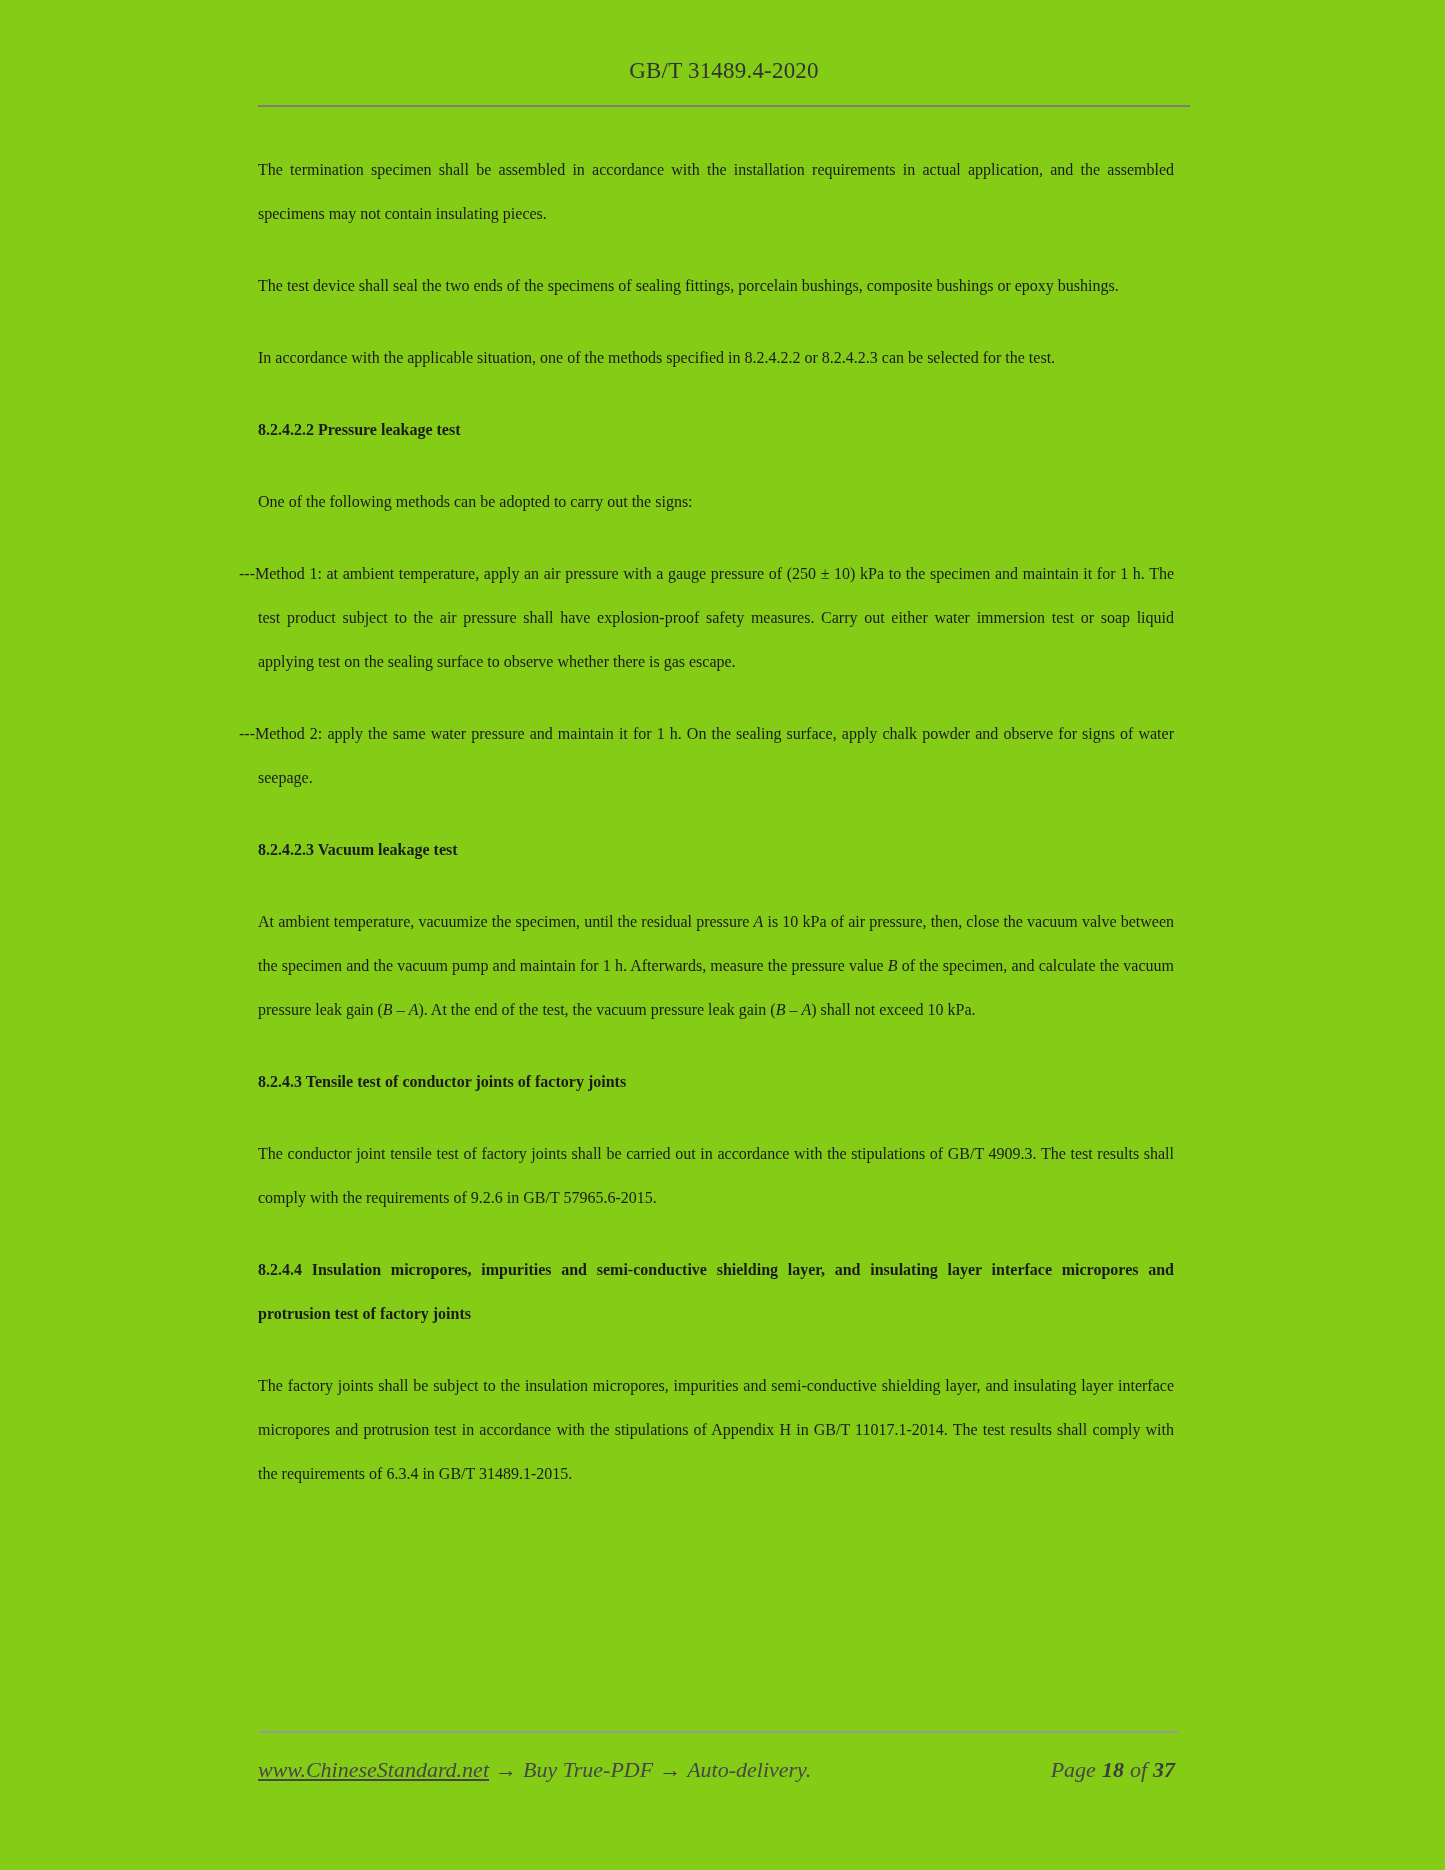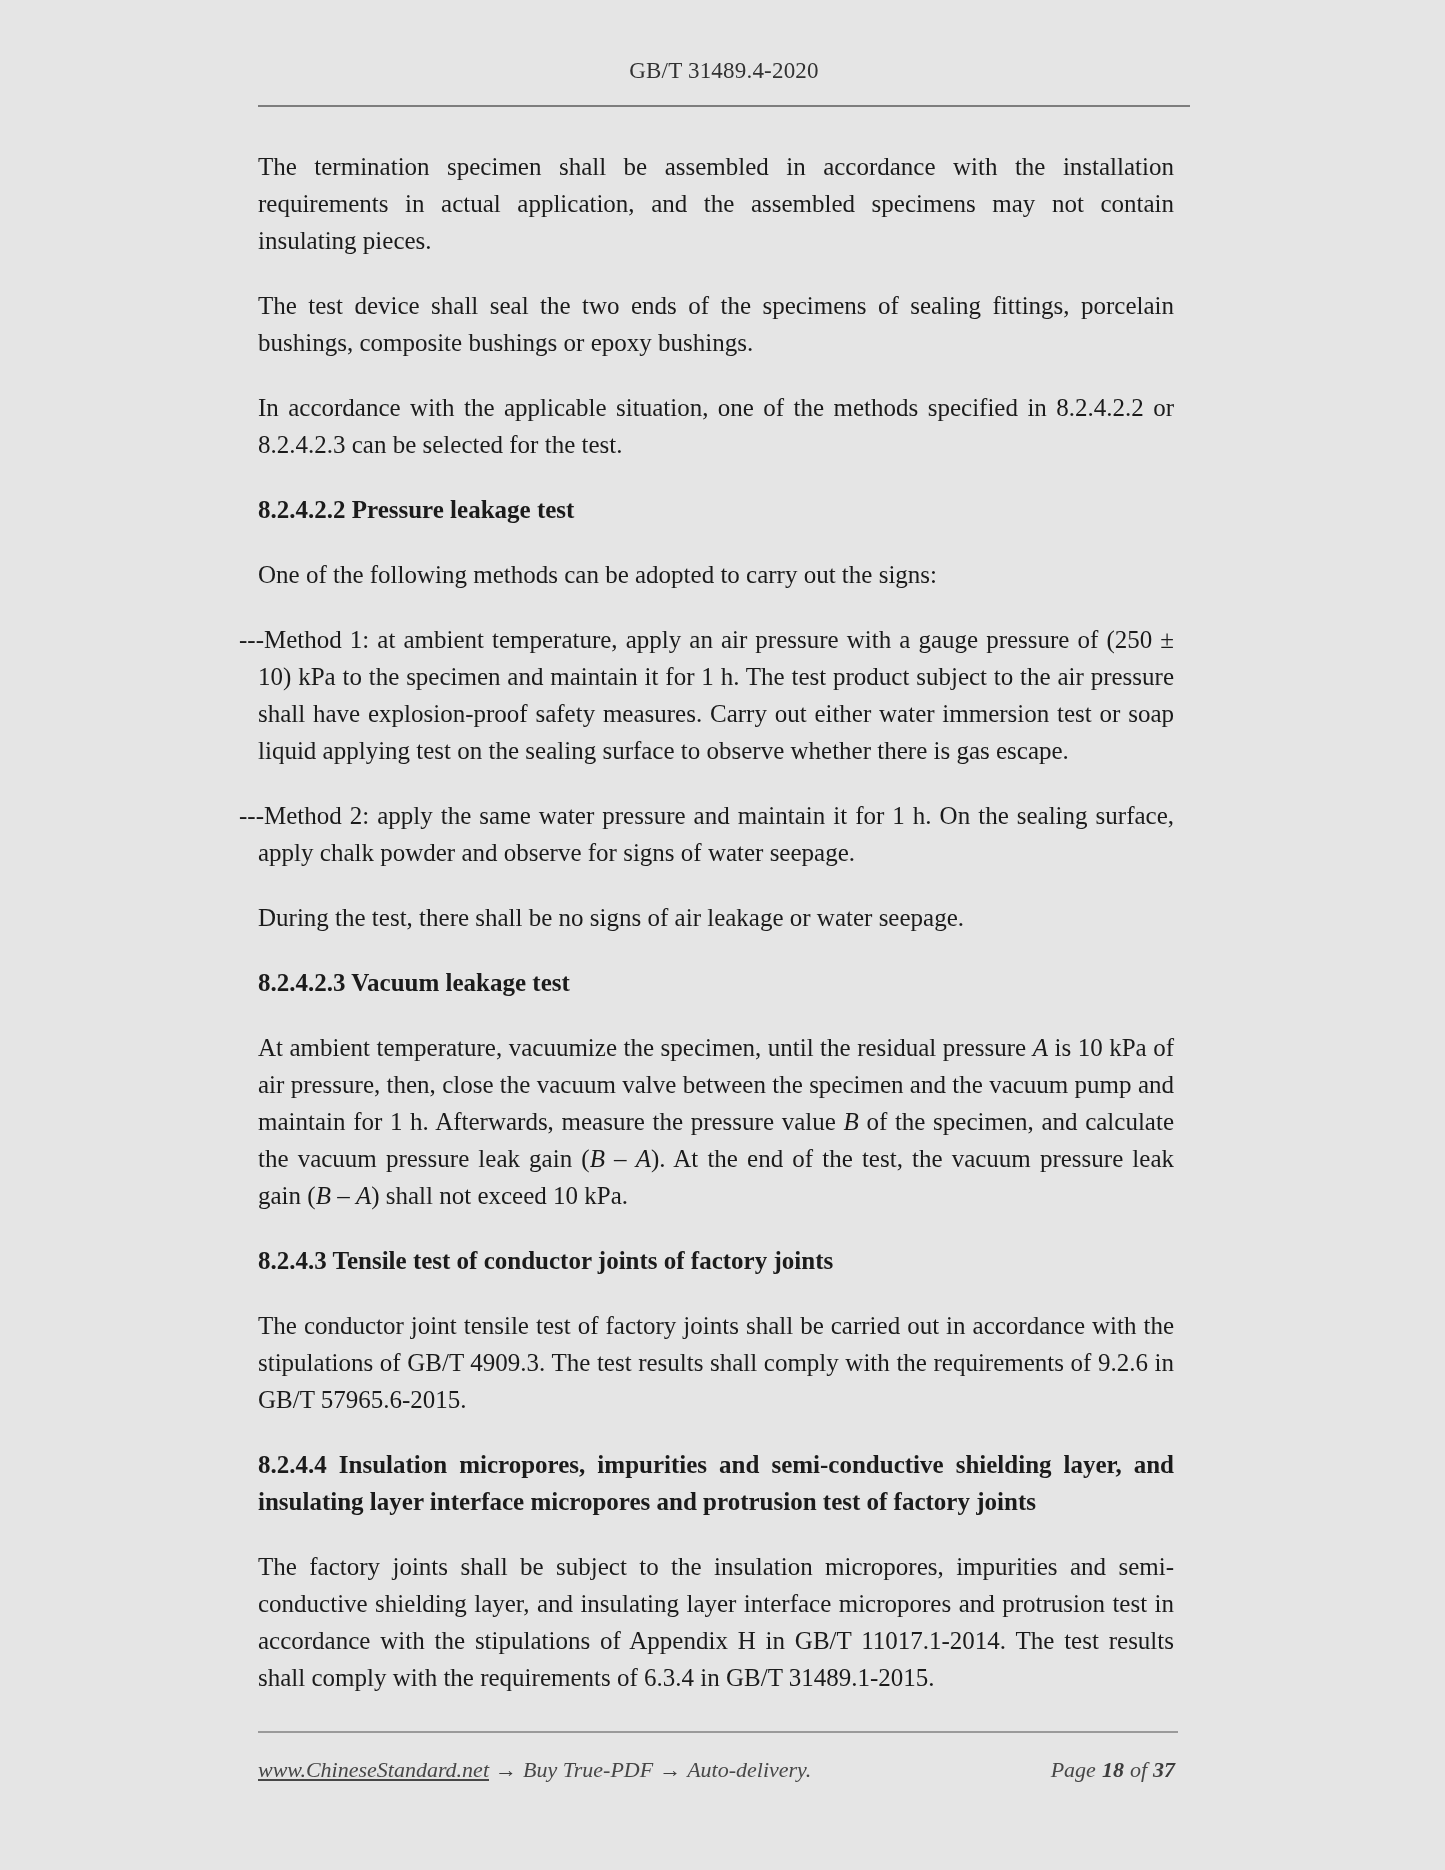--- a/index.html
+++ b/index.html
@@ -4,21 +4,21 @@
 <style>
   html, body {
     margin: 0;
     padding: 0;
     background: #ffffff;
   }
   .page {
     position: relative;
     width: 1445px;
     height: 1870px;
-    background: #e5e5e5;
+    background: #84cc16;
     font-family: "Liberation Serif", "DejaVu Serif", serif;
     overflow: hidden;
   }
   .doc-header {
     position: absolute;
     top: 58px;
     left: 258px;
     width: 932px;
     text-align: center;
     font-size: 23px;
@@ -48,22 +48,22 @@
     width: 932px;
     font-size: 23px;
     line-height: 34.5px;
     color: #1b1b1b;
     text-align: justify;
     hyphens: none;
   }
   .doc-body p, .doc-body h3 {
     margin: 0 16px 28px 0;
     padding: 0;
-    font-size: 25px;
-    line-height: 37px;
+    font-size: 16px;
+    line-height: 44px;
   }
   .doc-body h3 {
     font-weight: bold;
   }
   .method {
     padding-left: 66px;
     text-indent: -19px;
   }
   .doc-body i {
     font-style: italic;
@@ -109,21 +109,20 @@
 
   <main class="doc-body">
     <p>The termination specimen shall be assembled in accordance with the installation requirements in actual application, and the assembled specimens may not contain insulating pieces.</p>
     <p>The test device shall seal the two ends of the specimens of sealing fittings, porcelain bushings, composite bushings or epoxy bushings.</p>
     <p>In accordance with the applicable situation, one of the methods specified in 8.2.4.2.2 or 8.2.4.2.3 can be selected for the test.</p>
 
     <h3>8.2.4.2.2 Pressure leakage test</h3>
     <p>One of the following methods can be adopted to carry out the signs:</p>
     <p class="method">---Method 1: at ambient temperature, apply an air pressure with a gauge pressure of (250 ± 10) kPa to the specimen and maintain it for 1 h. The test product subject to the air pressure shall have explosion-proof safety measures. Carry out either water immersion test or soap liquid applying test on the sealing surface to observe whether there is gas escape.</p>
     <p class="method">---Method 2: apply the same water pressure and maintain it for 1 h. On the sealing surface, apply chalk powder and observe for signs of water seepage.</p>
-    <p>During the test, there shall be no signs of air leakage or water seepage.</p>
 
     <h3>8.2.4.2.3 Vacuum leakage test</h3>
     <p><span>At ambient temperature, vacuumize the specimen, until the residual pressure </span><i>A</i><span> is 10 kPa of air pressure, then, close the vacuum valve between the specimen and the vacuum pump and maintain for 1 h. Afterwards, measure the pressure value </span><i>B</i><span> of the specimen, and calculate the vacuum pressure leak gain (</span><i>B</i><span> – </span><i>A</i><span>). At the end of the test, the vacuum pressure leak gain (</span><i>B</i><span> – </span><i>A</i><span>) shall not exceed 10 kPa.</span></p>
 
     <h3>8.2.4.3 Tensile test of conductor joints of factory joints</h3>
     <p>The conductor joint tensile test of factory joints shall be carried out in accordance with the stipulations of GB/T 4909.3. The test results shall comply with the requirements of 9.2.6 in GB/T 57965.6-2015.</p>
 
     <h3>8.2.4.4 Insulation micropores, impurities and semi-conductive shielding layer, and insulating layer interface micropores and protrusion test of factory joints</h3>
     <p>The factory joints shall be subject to the insulation micropores, impurities and semi-conductive shielding layer, and insulating layer interface micropores and protrusion test in accordance with the stipulations of Appendix H in GB/T 11017.1-2014. The test results shall comply with the requirements of 6.3.4 in GB/T 31489.1-2015.</p>
   </main>

